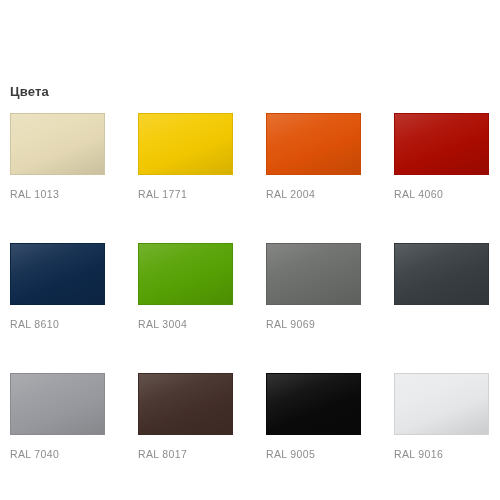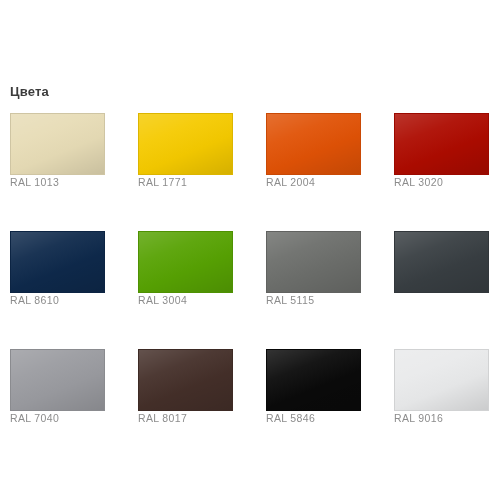--- a/index.html
+++ b/index.html
@@ -67,21 +67,21 @@
       158deg,
       rgba(255, 255, 255, 0.17) 0%,
       rgba(255, 255, 255, 0.05) 32%,
       rgba(0, 0, 0, 0.02) 60%,
       rgba(0, 0, 0, 0.13) 100%
     );
     pointer-events: none;
   }
 
   .swatch-label {
-    margin-top: 0;
+    margin-top: 12px;
     font-size: 10.5px;
     line-height: 14px;
     color: #8c8c8c;
     letter-spacing: 0.35px;
     white-space: nowrap;
   }
 </style>
 </head>
 <body>
 
@@ -97,48 +97,48 @@
       <div class="swatch-cell">
         <div class="swatch-chip" style="background-color: rgb(245, 202, 0);"></div>
         <div class="swatch-label">RAL 1771</div>
       </div>
       <div class="swatch-cell">
         <div class="swatch-chip" style="background-color: rgb(224, 82, 6);"></div>
         <div class="swatch-label">RAL 2004</div>
       </div>
       <div class="swatch-cell">
         <div class="swatch-chip" style="background-color: rgb(173, 11, 0);"></div>
-        <div class="swatch-label">RAL 3020</div>
+        <div class="swatch-label">RAL 4060</div>
       </div>
       <div class="swatch-cell">
         <div class="swatch-chip" style="background-color: rgb(14, 41, 75);"></div>
         <div class="swatch-label">RAL 8610</div>
       </div>
       <div class="swatch-cell">
         <div class="swatch-chip" style="background-color: rgb(87, 162, 3);"></div>
         <div class="swatch-label">RAL 3004</div>
       </div>
       <div class="swatch-cell">
         <div class="swatch-chip" style="background-color: rgb(108, 110, 107);"></div>
-        <div class="swatch-label">RAL 5115</div>
+        <div class="swatch-label">RAL 9069</div>
       </div>
       <div class="swatch-cell">
         <div class="swatch-chip" style="background-color: rgb(56, 62, 66);"></div>
       </div>
       <div class="swatch-cell">
         <div class="swatch-chip" style="background-color: rgb(154, 155, 160);"></div>
         <div class="swatch-label">RAL 7040</div>
       </div>
       <div class="swatch-cell">
         <div class="swatch-chip" style="background-color: rgb(68, 47, 41);"></div>
         <div class="swatch-label">RAL 8017</div>
       </div>
       <div class="swatch-cell">
         <div class="swatch-chip" style="background-color: rgb(10, 10, 10);"></div>
-        <div class="swatch-label">RAL 5846</div>
+        <div class="swatch-label">RAL 9005</div>
       </div>
       <div class="swatch-cell">
         <div class="swatch-chip" style="background-color: rgb(233, 234, 235);"></div>
         <div class="swatch-label">RAL 9016</div>
       </div>
     </div>
 
 </div>
 
 </body></html>

